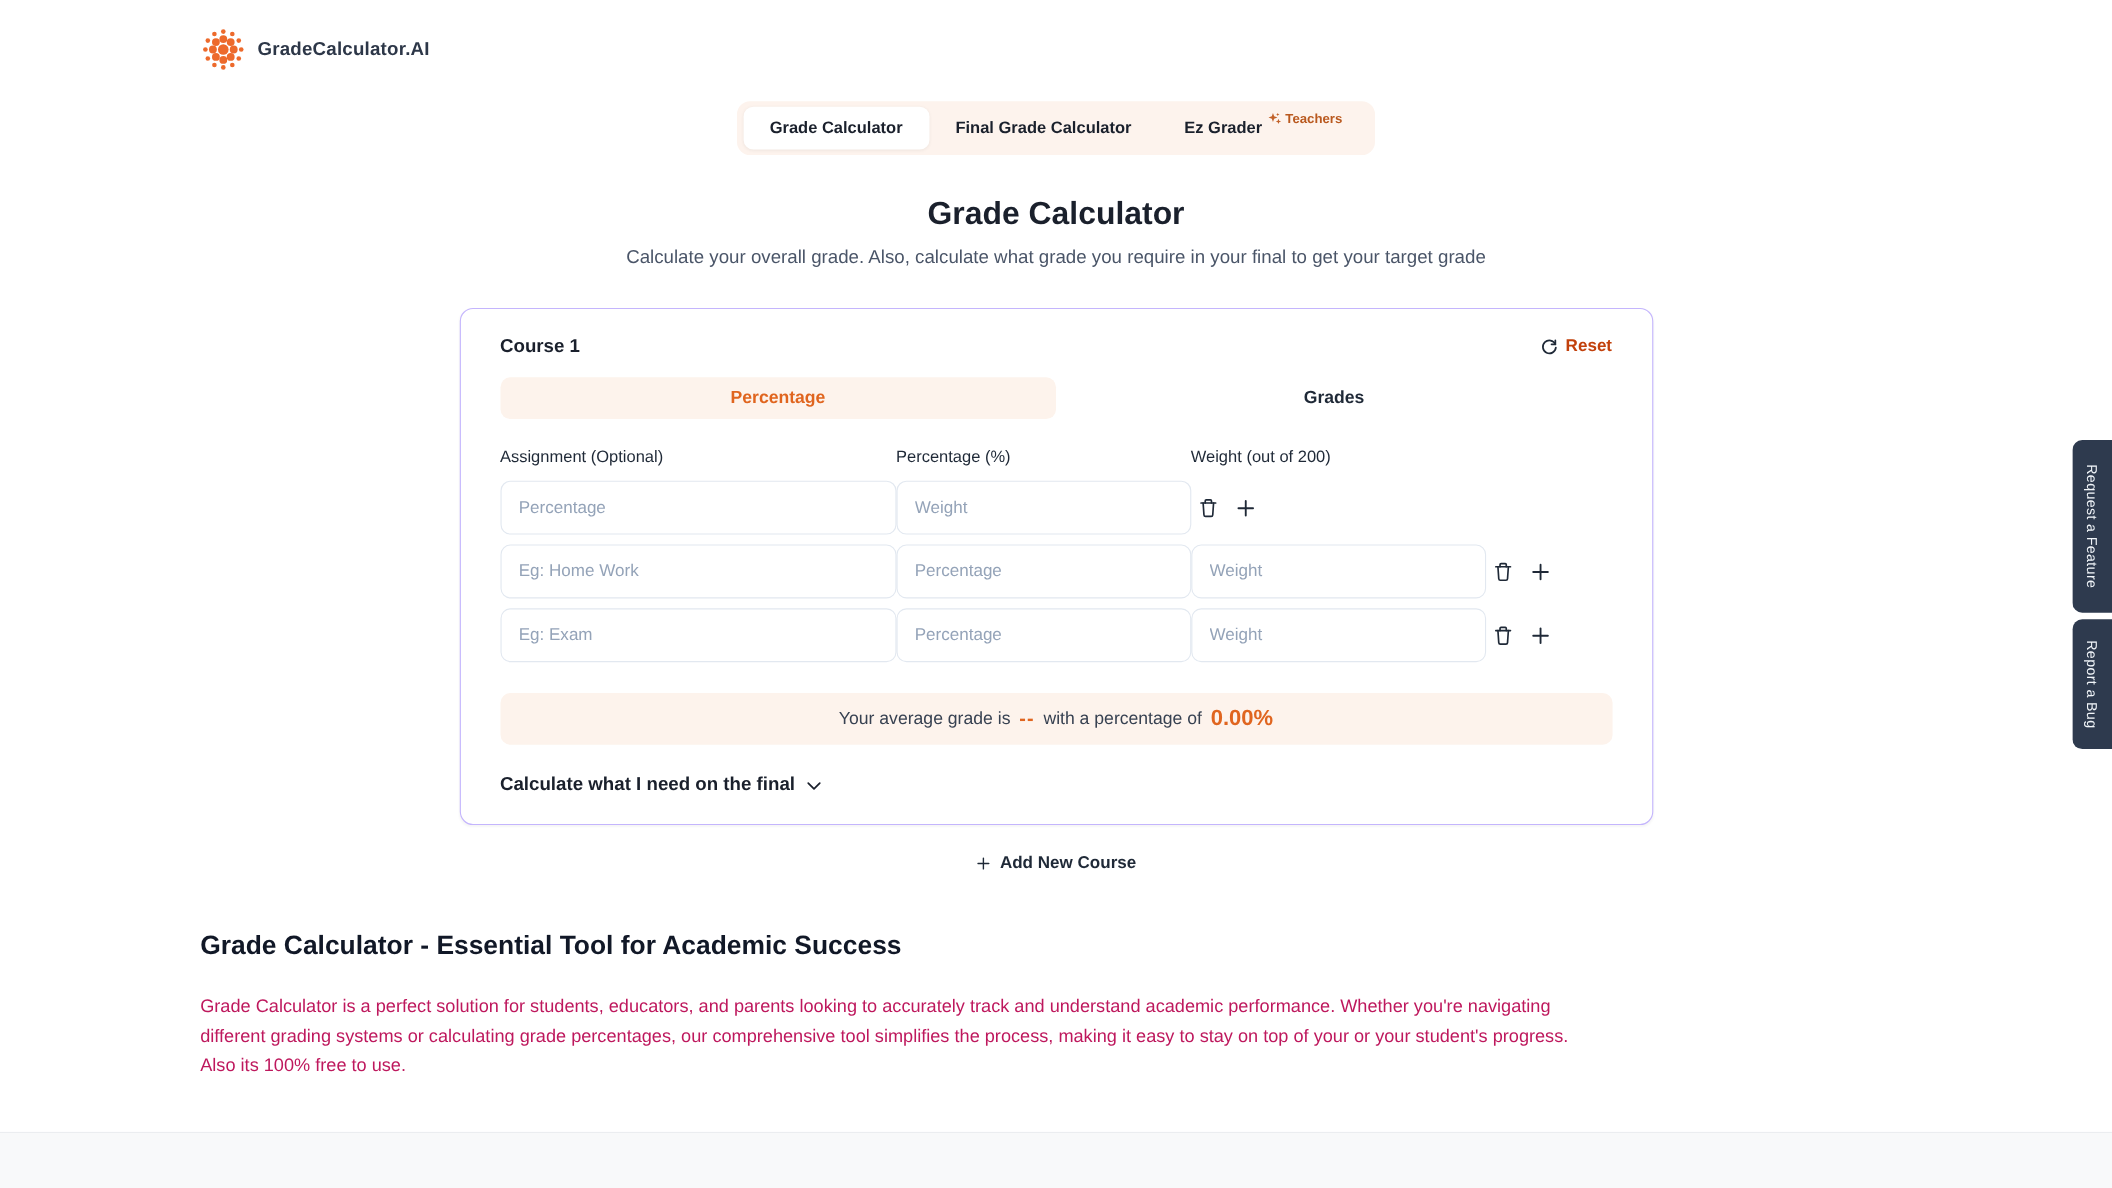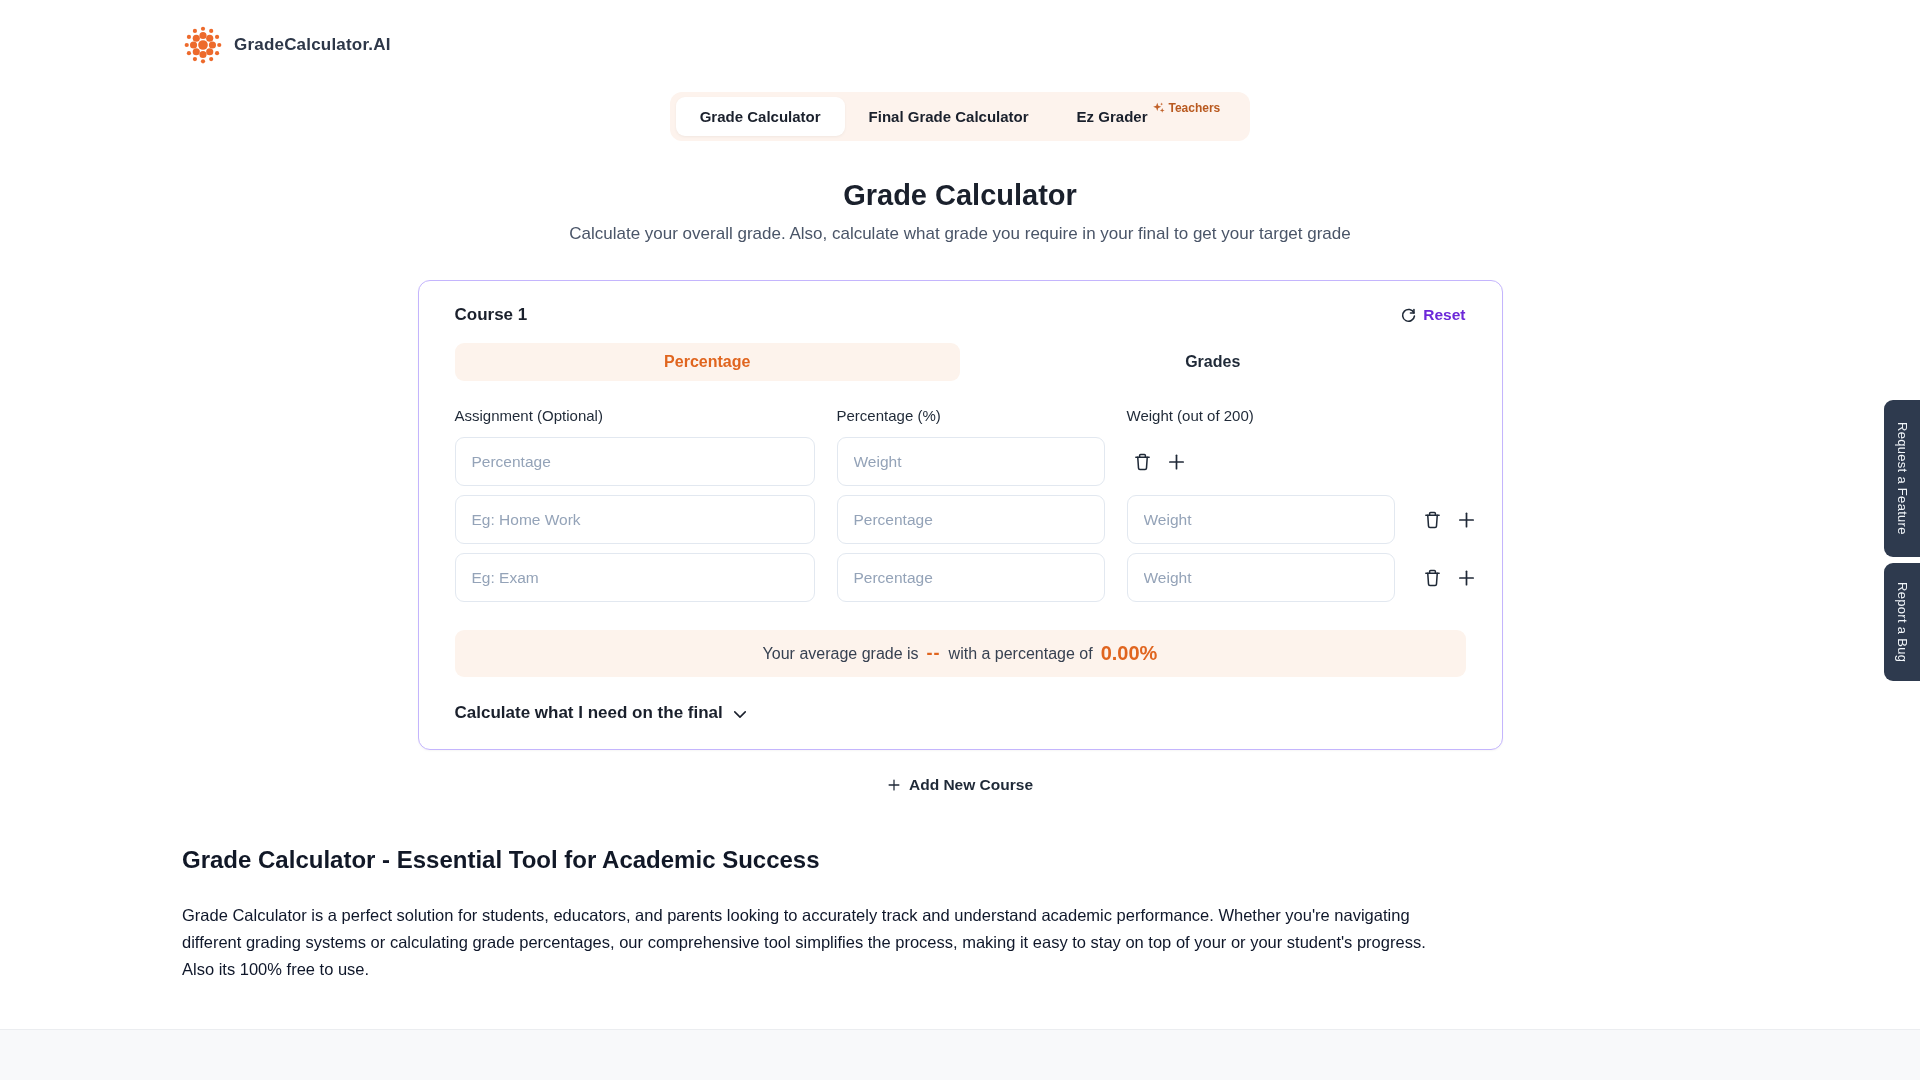--- a/index.html
+++ b/index.html
@@ -24,30 +24,30 @@
   
   .page-title { text-align:center; margin-top:38px; font-size:29px; font-weight:700; color:#1a202c; }
   .page-subtitle { text-align:center; margin-top:12px; font-size:17px; color:#4a5568; }
 
   
   .card { width:1085px; margin:36px auto 0; background:#fff; border:1px solid #c4b5fd;
     border-radius:12px; box-shadow:0 1px 2px rgba(0,0,0,.04); padding:24px 36px 26px; }
   .card-top { display:flex; justify-content:space-between; align-items:center; }
   .course-title { font-size:17px; font-weight:700; color:#1a202c; }
   .reset-btn { display:flex; align-items:center; gap:7px; border:none; background:transparent;
-    cursor:pointer; font-family:inherit; font-size:15.5px; font-weight:600; color:#6d28d9; }
+    cursor:pointer; font-family:inherit; font-size:15.5px; font-weight:600; color:#c2410c; }
   .reset-btn svg { width:15px; height:15px; }
 
   .mode-row { display:flex; margin-top:18px; }
   .mode-half { flex:1; display:flex; align-items:center; justify-content:center; height:38px;
     border:none; background:transparent; font-family:inherit; font-size:16px; font-weight:600;
     color:#1f2937; cursor:pointer; border-radius:9px; }
   .mode-half.active { background:#fdf3ec; color:#e0651f; font-weight:700; }
 
-  .form-grid { display:grid; grid-template-columns:360px 268px 268px 1fr; column-gap:22px; align-items:center; }
+  .form-grid { display:grid; grid-template-columns:360px 268px 268px 1fr; align-items:center; }
   .labels-row { margin-top:26px; margin-bottom:13px; }
   .col-label { font-size:15px; color:#1f2937; }
   .input-row { margin-bottom:9px; }
   .field { height:49px; width:100%; border:1px solid #e2e8f0; border-radius:9px; padding:0 16px;
     font-family:inherit; font-size:15.5px; color:#1a202c; outline:none; background:#fff; }
   .field::placeholder { color:#94a3b8; }
   .row-icons { display:flex; align-items:center; gap:15px; padding-left:6px; }
   .icon-btn { border:none; background:transparent; cursor:pointer; padding:0; display:flex; align-items:center; }
   .icon-btn svg { width:19px; height:20px; }
 
@@ -61,21 +61,21 @@
   .final-toggle svg { width:14px; height:9px; margin-top:3px; }
 
   .add-course-wrap { display:flex; justify-content:center; margin-top:26px; }
   .add-course { display:flex; align-items:center; gap:8px; border:none; background:transparent;
     cursor:pointer; font-family:inherit; font-size:15.5px; font-weight:600; color:#1f2937; }
   .add-course svg { width:14px; height:14px; }
 
   
   .content-wrap { margin-left:182px; width:1250px; }
   .seo-heading { margin-top:52px; font-size:24px; font-weight:700; color:#111827; }
-  .seo-paragraph { margin-top:28px; font-size:16.5px; line-height:27px; color:#0f172a; max-width:1245px; }
+  .seo-paragraph { margin-top:28px; font-size:16.5px; line-height:27px; color:#be185d; max-width:1245px; }
 
   
   .howto-section { margin-top:46px; background:#f8f9fa; border-top:1px solid #ebedf0;
     padding:49px 0 60px 182px; min-height:120px; }
   .howto-heading { font-size:24px; font-weight:700; color:#111827; }
 
   
   .side-btn { position:fixed; right:0; width:36px; background:#2e3a4e; color:#f1f5f9;
     border:none; cursor:pointer; border-radius:9px 0 0 9px; writing-mode:vertical-rl;
     font-family:inherit; font-size:13px; letter-spacing:.3px; display:flex; align-items:center;

